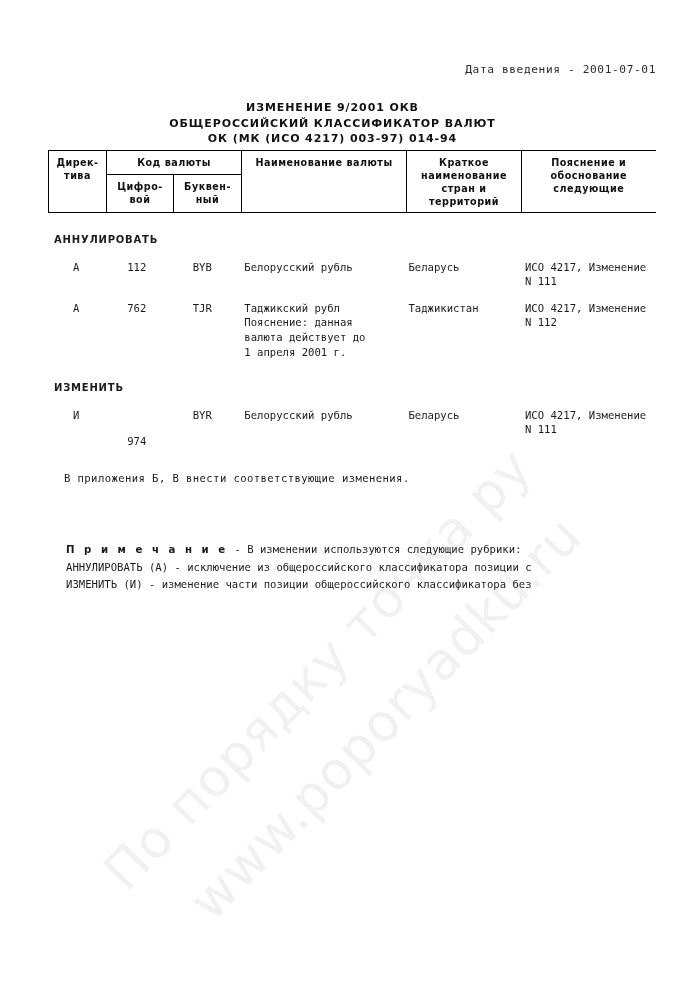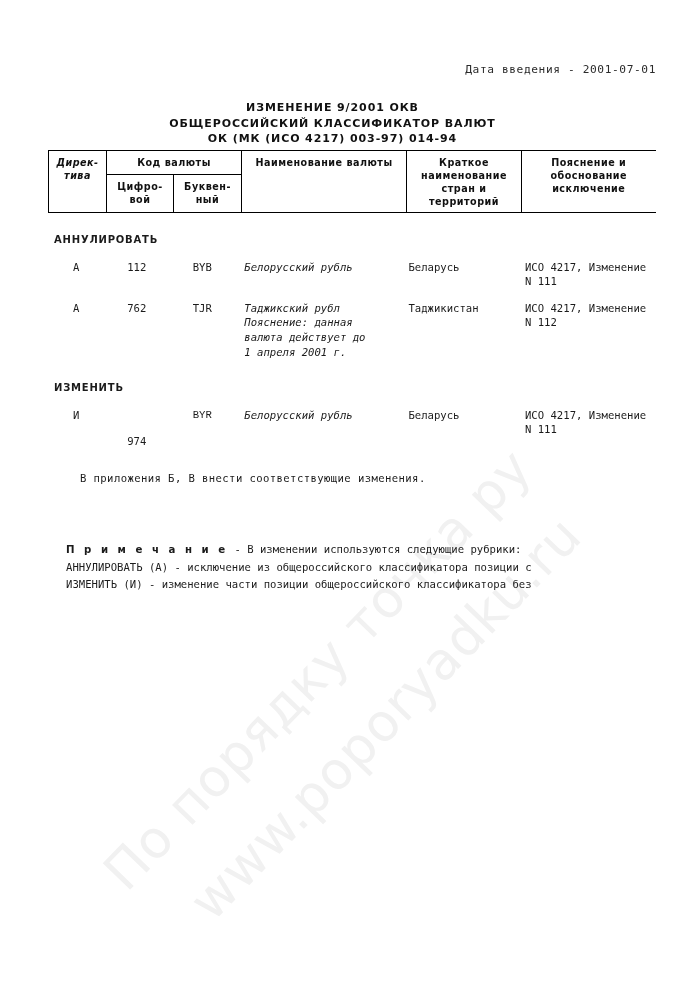--- a/index.html
+++ b/index.html
@@ -138,29 +138,29 @@
   }
   .row {
     display: flex;
     align-items: flex-start;
     margin-top: 12px;
   }
   .row .cell { white-space: pre-line; }
   .cell-dir   { width: 58px;  text-align: center; }
   .cell-num   { width: 67px;  text-align: center; }
   .cell-alpha { width: 68px;  text-align: center; }
-  .cell-name  { width: 165px; padding-left: 9px; font-style: italic; }
+  .cell-name  { width: 165px; padding-left: 9px; }
   .cell-short { width: 115px; padding-left: 4px; }
   .cell-note  { width: 134px; padding-left: 5px; }
 
   
   .para-b {
     position: absolute;
     top: 472px;
-    left: 80px;
+    left: 64px;
     width: 560px;
     font-family: "DejaVu Sans Mono", "Liberation Mono", monospace;
     font-size: 10.6px;
     letter-spacing: 0.4px;
     color: #1b1b1b;
   }
 
   .note-block {
     position: absolute;
     top: 541px;
@@ -208,31 +208,31 @@
         <colgroup>
           <col class="c-dir">
             <col class="c-num">
             <col class="c-alpha">
           <col class="c-name">
             <col class="c-short">
             <col class="c-note">
         </colgroup>
         <tbody>
             <tr>
-          <th class="bt bb br bl" rowspan="2" style="vertical-align: top; white-space: pre-line; font-style: italic;">Дирек-
+          <th class="bt bb br bl" rowspan="2" style="vertical-align: top; white-space: pre-line;">Дирек-
 тива</th>
           <th class="bt bb-thin br" colspan="2" style="white-space: pre-line;">Код валюты</th>
           <th class="bt bb br" rowspan="2" style="vertical-align: top; white-space: pre-line;">Наименование валюты</th>
           <th class="bt bb br" rowspan="2" style="vertical-align: top; white-space: pre-line;">Краткое
 наименование
 стран и
 территорий</th>
           <th class="bt bb" rowspan="2" style="vertical-align: top; white-space: pre-line;">Пояснение и
 обоснование
-исключение</th>
+следующие</th>
         </tr>
         <tr>
           <th class="bb br" style="vertical-align: top; white-space: pre-line;">Цифро-
 вой</th>
           <th class="bb br" style="vertical-align: top; white-space: pre-line;">Буквен-
 ный</th>
         </tr>
       </tbody>
         </table>
     </div>
@@ -262,21 +262,21 @@
         <div class="cell cell-short" style="white-space: pre-line;">Таджикистан</div>
         <div class="cell cell-note" style="white-space: pre-line;">ИСО 4217, Изменение
 N 112</div>
       </div>
 
       <div class="section-head" style="margin-top:22px;">ИЗМЕНИТЬ</div>
 
       <div class="row">
         <div class="cell cell-dir" style="white-space: pre-line;">И</div>
         <div class="cell cell-num" style="white-space: pre-line; margin-top: 26px;">974</div>
-        <div class="cell cell-alpha" style="white-space: pre-line; font-family: Liberation Mono, monospace;">BYR</div>
+        <div class="cell cell-alpha" style="white-space: pre-line;">BYR</div>
         <div class="cell cell-name" style="white-space: pre-line;">Белорусский рубль</div>
         <div class="cell cell-short" style="white-space: pre-line;">Беларусь</div>
         <div class="cell cell-note" style="white-space: pre-line;">ИСО 4217, Изменение
 N 111</div>
       </div>
     </div>
 
     <div class="para-b">В приложения Б, В внести соответствующие изменения.</div>
 
     <div class="note-block">

